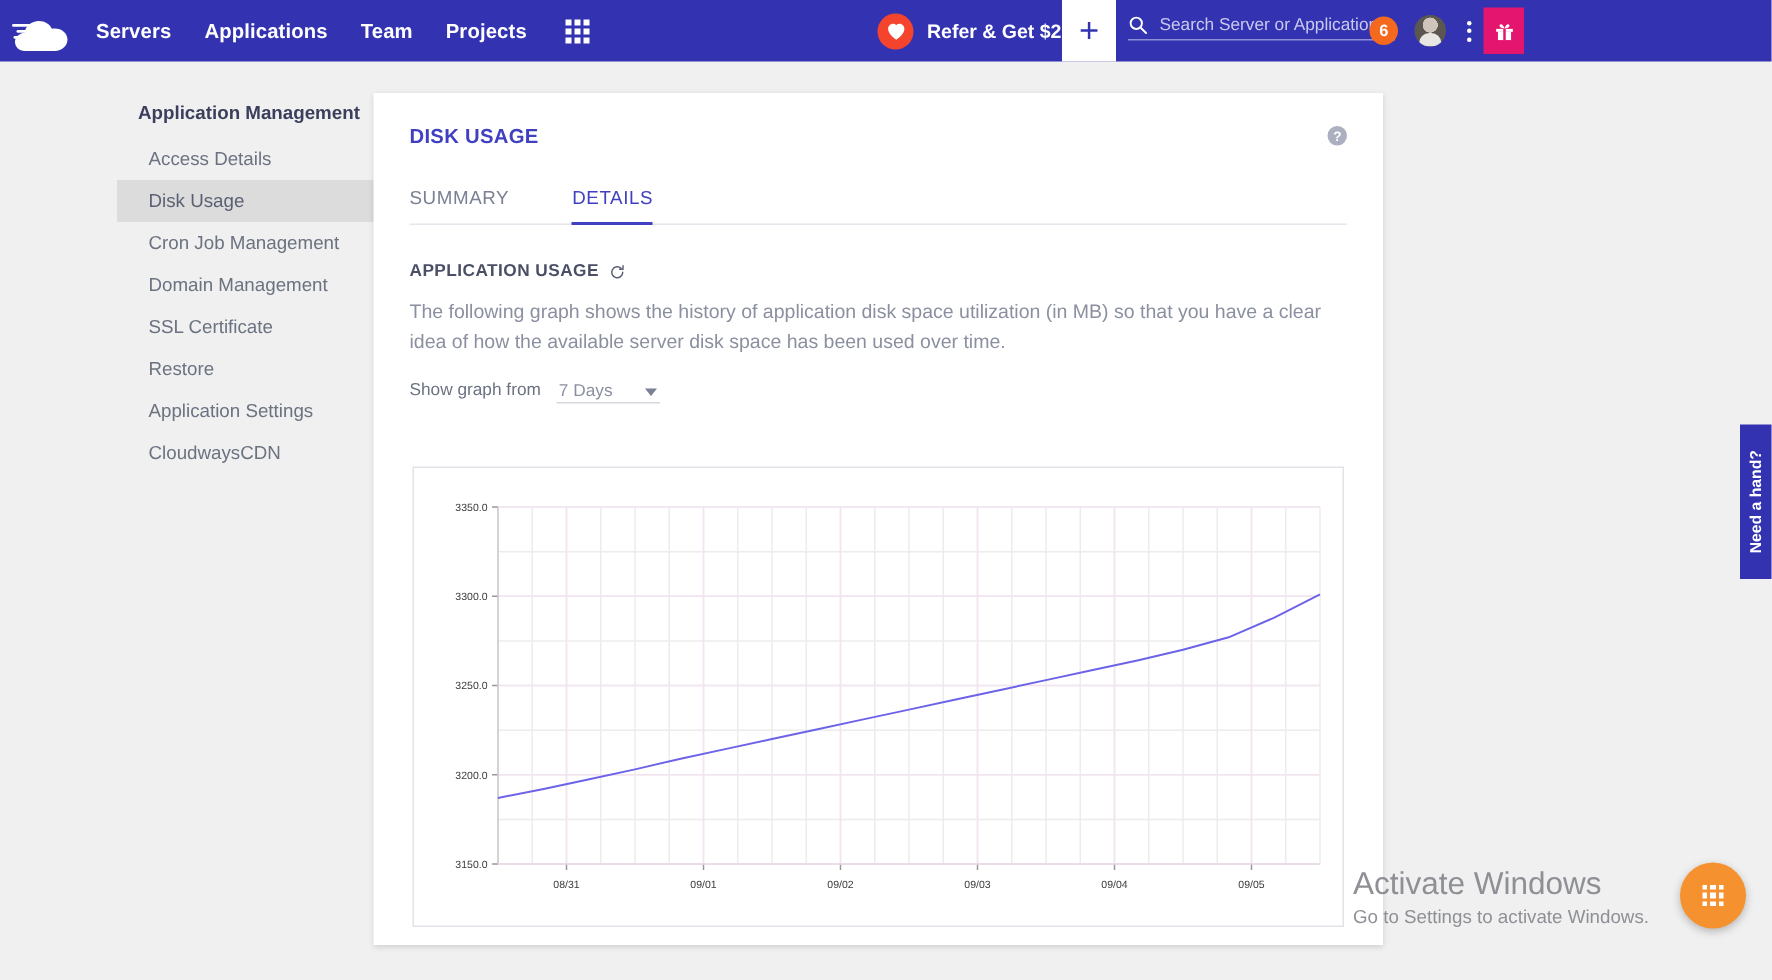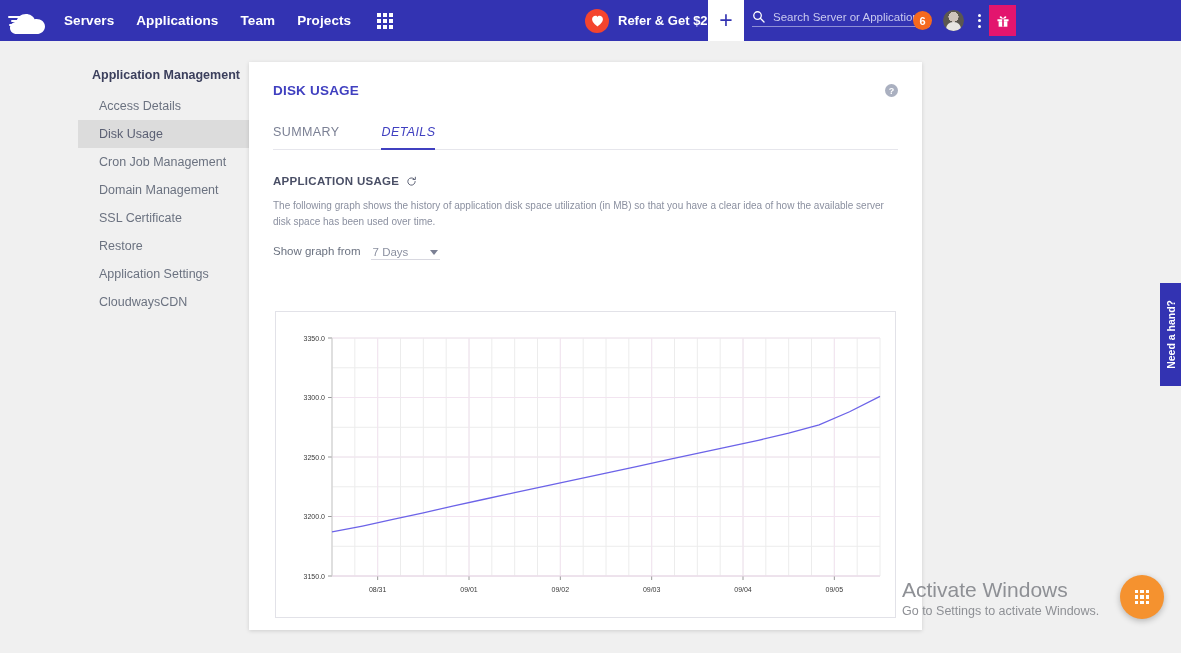--- a/index.html
+++ b/index.html
@@ -122,30 +122,30 @@
   }
   .tabs {
     margin-top: 27px; display: flex; gap: 42px;
     border-bottom: 1px solid #e6e6ec;
   }
   .tab {
     font-size: 12.5px; color: #7b8094; padding-bottom: 9px;
     letter-spacing: .4px; cursor: pointer; border-bottom: 2px solid transparent;
     margin-bottom: -1px;
   }
-  .tab.active { color: #4040c0; border-bottom-color: #4040c0; font-style: italic; }
+  .tab.active { color: #4040c0; border-bottom-color: #4040c0; }
 
   .sec-title {
     margin-top: 25px; font-size: 11.5px; font-weight: bold;
     color: #4a4f66; letter-spacing: .3px;
     display: flex; align-items: center; gap: 7px;
   }
   .refresh-icon { cursor: pointer; display: inline-flex; }
   .sec-desc {
-    margin-top: 11px; font-size: 10px; color: #8b90a0; line-height: 1.55;
+    margin-top: 11px; font-size: 13px; color: #8b90a0; line-height: 1.55;
     max-width: 620px;
   }
   .showgraph {
     margin-top: 16px; display: flex; align-items: flex-end; gap: 10px;
   }
   .showgraph-label { font-size: 11.5px; color: #6b7280; padding-bottom: 3px; }
   .select-box {
     display: flex; align-items: center; gap: 22px;
     border-bottom: 1px solid #d8d8e0; padding: 0 2px 1px 2px;
     cursor: pointer; min-width: 58px;

